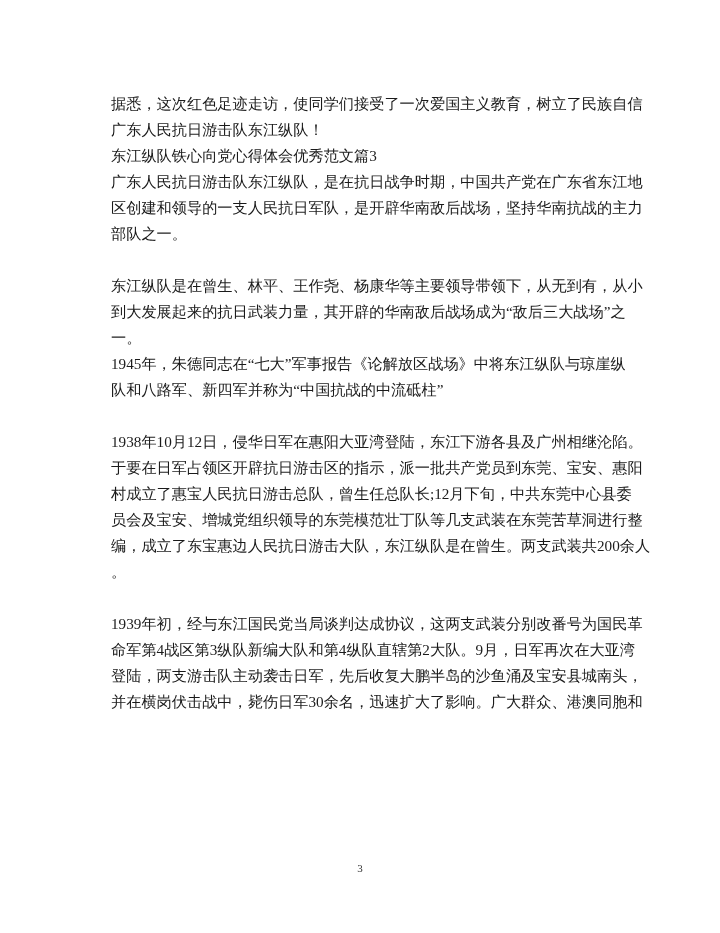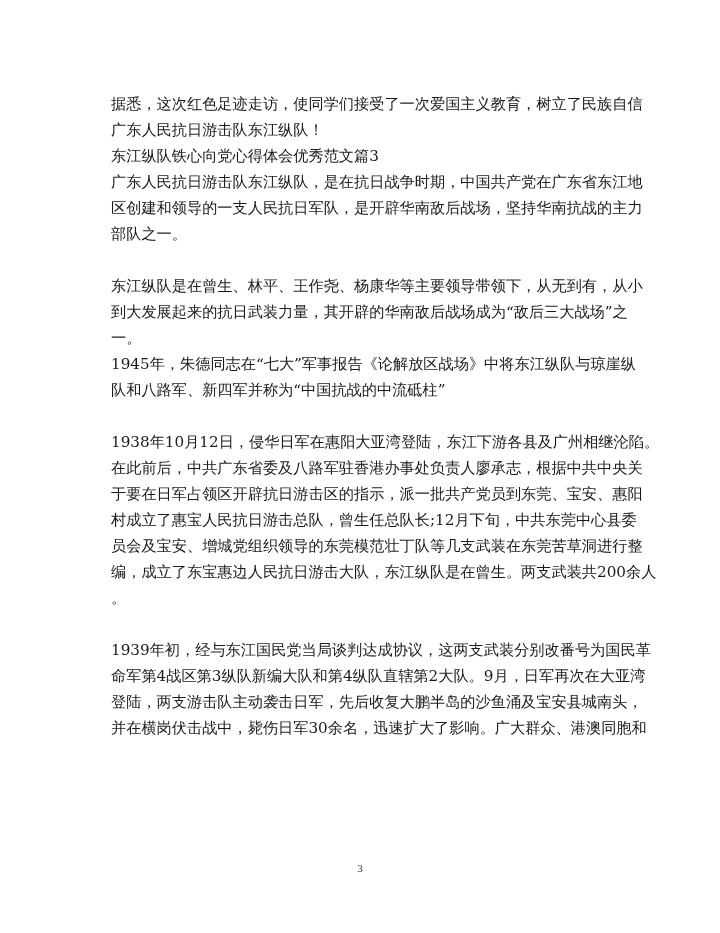--- a/index.html
+++ b/index.html
@@ -20,20 +20,21 @@
       left: 0; top: 0;
       width: 720px;
       height: 933px;
       background: #ffffff;
     }
     .content {
       position: absolute;
       left: 111px;
       top: 91px;
       width: 496px;
+      font-family: Liberation Serif, serif;
     }
     .line {
       font-size: 15.2px;
       line-height: 26px;
       height: 26px;
       white-space: nowrap;
       letter-spacing: 0px;
     }
     .gap {
       height: 26px;
@@ -78,21 +79,20 @@
 
     <div>
       <div class="line">1945年，朱德同志在“七大”军事报告《论解放区战场》中将东江纵队与琼崖纵</div>
       <div class="line">队和八路军、新四军并称为“中国抗战的中流砥柱”</div>
     </div>
 
     <div class="gap"></div>
 
     <div>
       <div class="line">1938年10月12日，侵华日军在惠阳大亚湾登陆，东江下游各县及广州相继沦陷。</div>
-      <div class="line">在此前后，中共广东省委及八路军驻香港办事处负责人廖承志，根据中共中央关</div>
       <div class="line">于要在日军占领区开辟抗日游击区的指示，派一批共产党员到东莞、宝安、惠阳</div>
       <div class="line">村成立了惠宝人民抗日游击总队，曾生任总队长;12月下旬，中共东莞中心县委</div>
       <div class="line">员会及宝安、增城党组织领导的东莞模范壮丁队等几支武装在东莞苦草洞进行整</div>
       <div class="line">编，成立了东宝惠边人民抗日游击大队，东江纵队是在曾生。两支武装共200余人</div>
       <div class="line">。</div>
     </div>
 
     <div class="gap"></div>
 
     <div>

